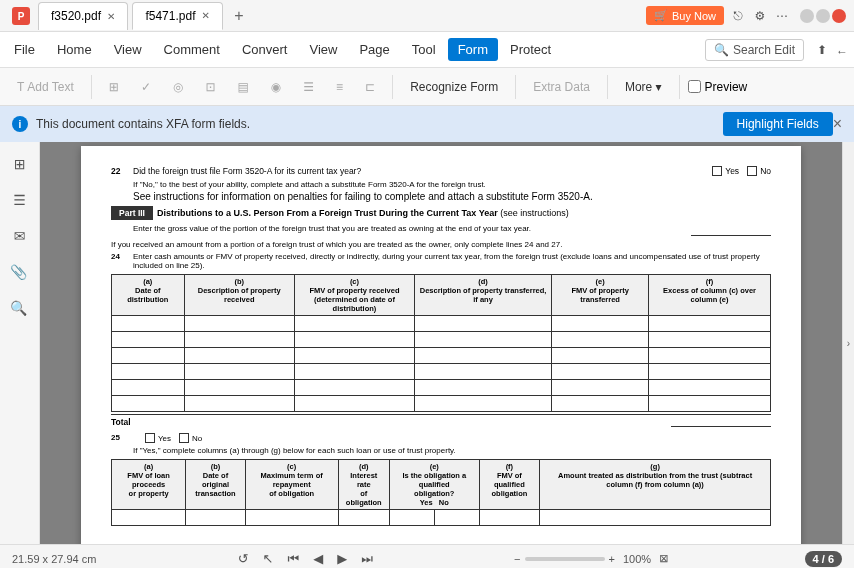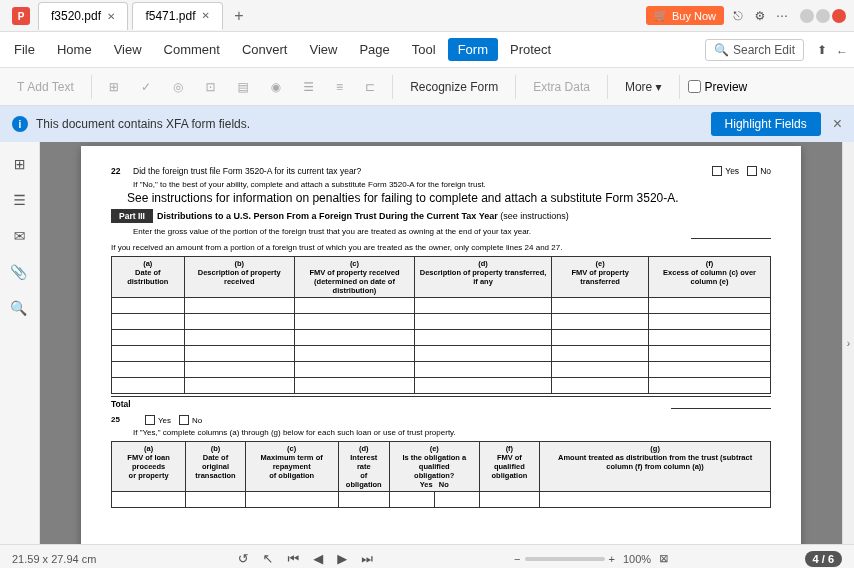--- a/index.html
+++ b/index.html
@@ -173,21 +173,21 @@
     <input type="checkbox" style="cursor: pointer;">
     <span>Preview</span>
   </div>
 </div>
 
 <div class="xfa-banner">
   <div class="xfa-left">
     <div class="xfa-info-icon">i</div>
     <span>This document contains XFA form fields.</span>
   </div>
-  <div style="display:flex;align-items:center;gap:12px;">
+  <div style="display:flex;align-items:center;">
     <button class="highlight-btn">Highlight Fields</button>
     <span class="xfa-close">×</span>
   </div>
 </div>
 
 <div class="main-area">
 
   <div class="sidebar">
     <div class="sidebar-icon">⊞</div>
     <div class="sidebar-icon">☰</div>
@@ -209,35 +209,39 @@
           </label>
           <label style="display:flex;align-items:center;gap:3px;">
             <div class="checkbox"></div>
             <span>No</span>
           </label>
         </div>
       </div>
       <div style="font-size:8px;margin-left:22px;margin-bottom:2px;">
         If "No," to the best of your ability, complete and attach a substitute Form 3520-A for the foreign trust.
       </div>
-      <div style="font-size:12px;margin-left:16px;margin-bottom:4px;">
+      <div style="font-size:10px;margin-left:22px;margin-bottom:4px;">
         See instructions for information on penalties for failing to complete and attach a substitute Form 3520-A.
       </div>
       <div style="display:flex;align-items:center;gap:4px;margin:4px 0;">
         <div style="background:#333;color:#fff;font-size:8.5px;font-weight:bold;padding:2px 8px;">Part III</div>
         <span style="font-size:9px;font-weight:bold;">Distributions to a U.S. Person From a Foreign Trust During the Current Tax Year <span style="font-weight:normal;">(see instructions)</span></span>
       </div>
 
       <div style="font-size:8px;margin-left:22px;margin-bottom:4px;display:flex;justify-content:space-between;">
         <span>Enter the gross value of the portion of the foreign trust that you are treated as owning at the end of your tax year.</span>
         <div class="dollar-field" style="width:80px;"></div>
       </div>
 
       <div style="font-size:8px;margin-bottom:3px;">If you received an amount from a portion of a foreign trust of which you are treated as the owner, only complete lines 24 and 27.</div>
 
+      <div style="display:flex;align-items:flex-start;gap:4px;font-size:8px;margin-bottom:4px;">
+        <span style="font-weight:bold;min-width:18px;">24</span>
+        <span>Enter cash amounts or FMV of property received, directly or indirectly, during your current tax year, from the foreign trust (exclude loans and uncompensated use of trust property included on line 25).</span>
+      </div>
 
       <table class="form-table" style="margin-bottom:2px;">
         <thead>
           <tr>
             <th>(a)<br>Date of distribution</th>
             <th>(b)<br>Description of property received</th>
             <th>(c)<br>FMV of property received<br>(determined on date of distribution)</th>
             <th>(d)<br>Description of property transferred, if any</th>
             <th>(e)<br>FMV of property transferred</th>
             <th>(f)<br>Excess of column (c) over column (e)</th>

